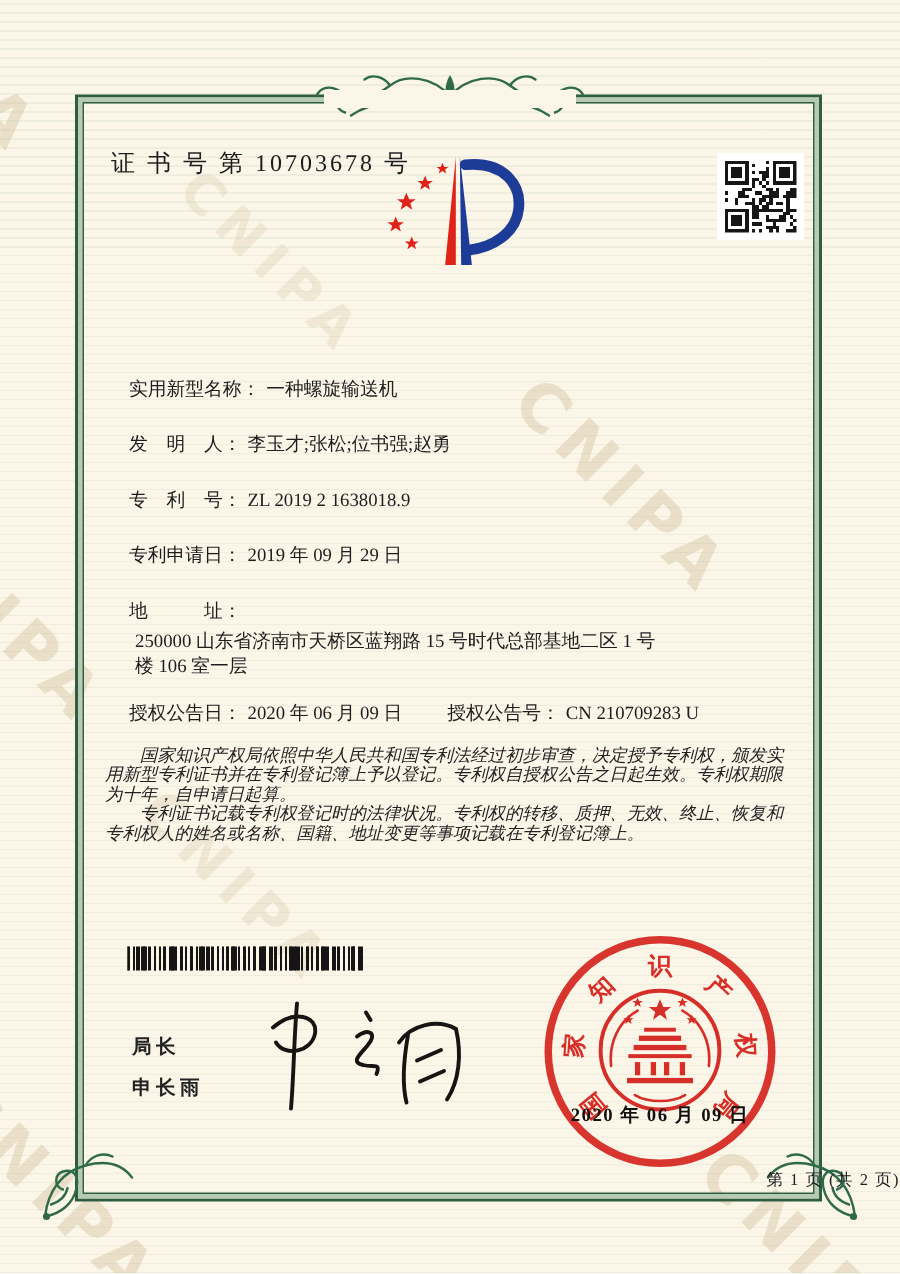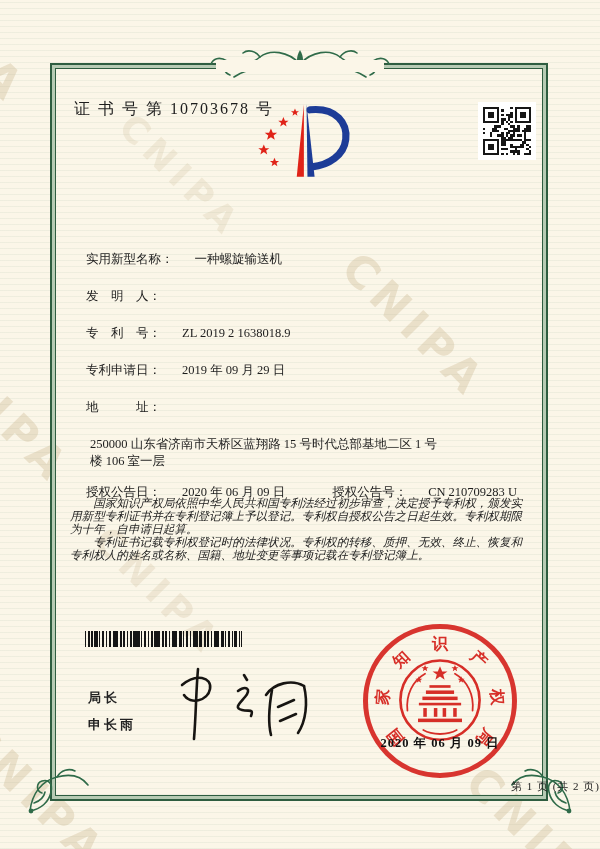--- a/index.html
+++ b/index.html
@@ -27,21 +27,21 @@
   .corner-orn{position:absolute; width:66px; height:52px;}
   .corner-orn.left{left:26px; top:763px;}
   .corner-orn.right{left:508px; top:763px; transform:scaleX(-1);}
   .cert-no{position:absolute; left:74px; top:99px; font-size:16px; letter-spacing:2px;}
   .logo{position:absolute; left:254px; top:100px;}
   .qr{position:absolute; left:478px; top:102px; width:58px; height:58px; background:#ffffff; padding:5px; box-sizing:border-box;}
   .qr svg{width:100%; height:100%; display:block;}
   .title{position:absolute; left:0; top:183px; width:100%; text-align:center;
     font-size:31px; font-weight:700; letter-spacing:9px;}
   .fields{position:absolute; left:86px; top:249px; width:436px; font-size:12.5px;}
-  .field-row{display:flex; line-height:20px; margin-bottom:17px;gap:17px;}
+  .field-row{display:flex; line-height:20px; margin-bottom:17px;}
   .flabel{flex:none; white-space:nowrap;}
   .fvalue{margin-left:4px;}
   .addr .fvalue{width:352px; line-height:17px; margin-top:1.5px;}
   .addr{margin-bottom:12px;flex-direction:column;}
   .grant-gap{margin-left:30px;}
   .paras{position:absolute; left:70px; top:497px; width:462px;
     font-size:11.6px; line-height:13px; font-style:italic; color:#222;}
   .paras p{margin:0; text-indent:2em;}
   .barcode{position:absolute; left:85px; top:631px; width:157px; height:16px;
     background:
@@ -276,20 +276,21 @@
   </div>
 
 
   <div class="fields">
     <div class="field-row">
       <span class="flabel">实用新型名称：</span>
       <span class="fvalue">一种螺旋输送机</span>
     </div>
     <div class="field-row">
       <span class="flabel">发　明　人：</span>
+      <span class="fvalue">李玉才;张松;位书强;赵勇</span>
     </div>
     <div class="field-row">
       <span class="flabel">专　利　号：</span>
       <span class="fvalue">ZL 2019 2 1638018.9</span>
     </div>
     <div class="field-row">
       <span class="flabel">专利申请日：</span>
       <span class="fvalue">2019 年 09 月 29 日</span>
     </div>
     <div class="field-row addr">

